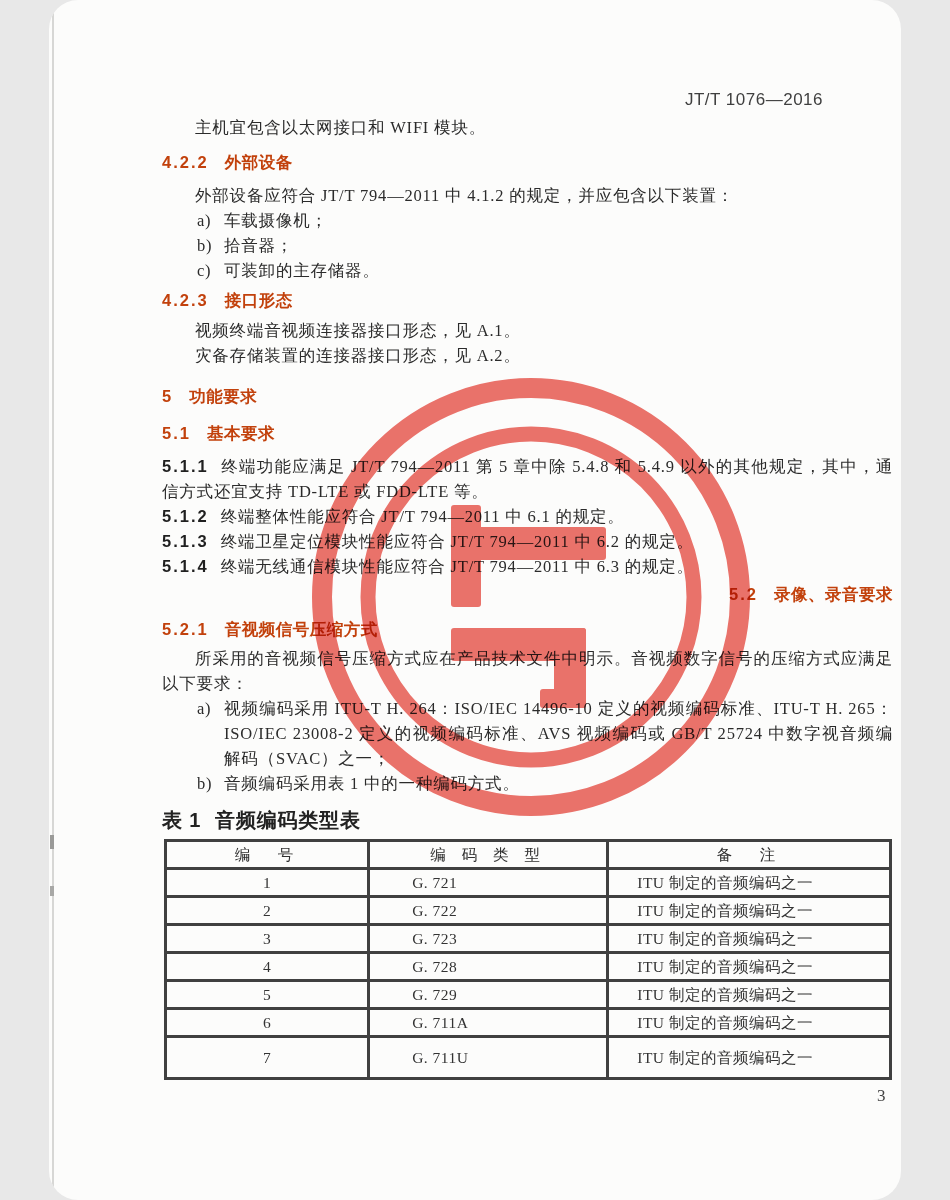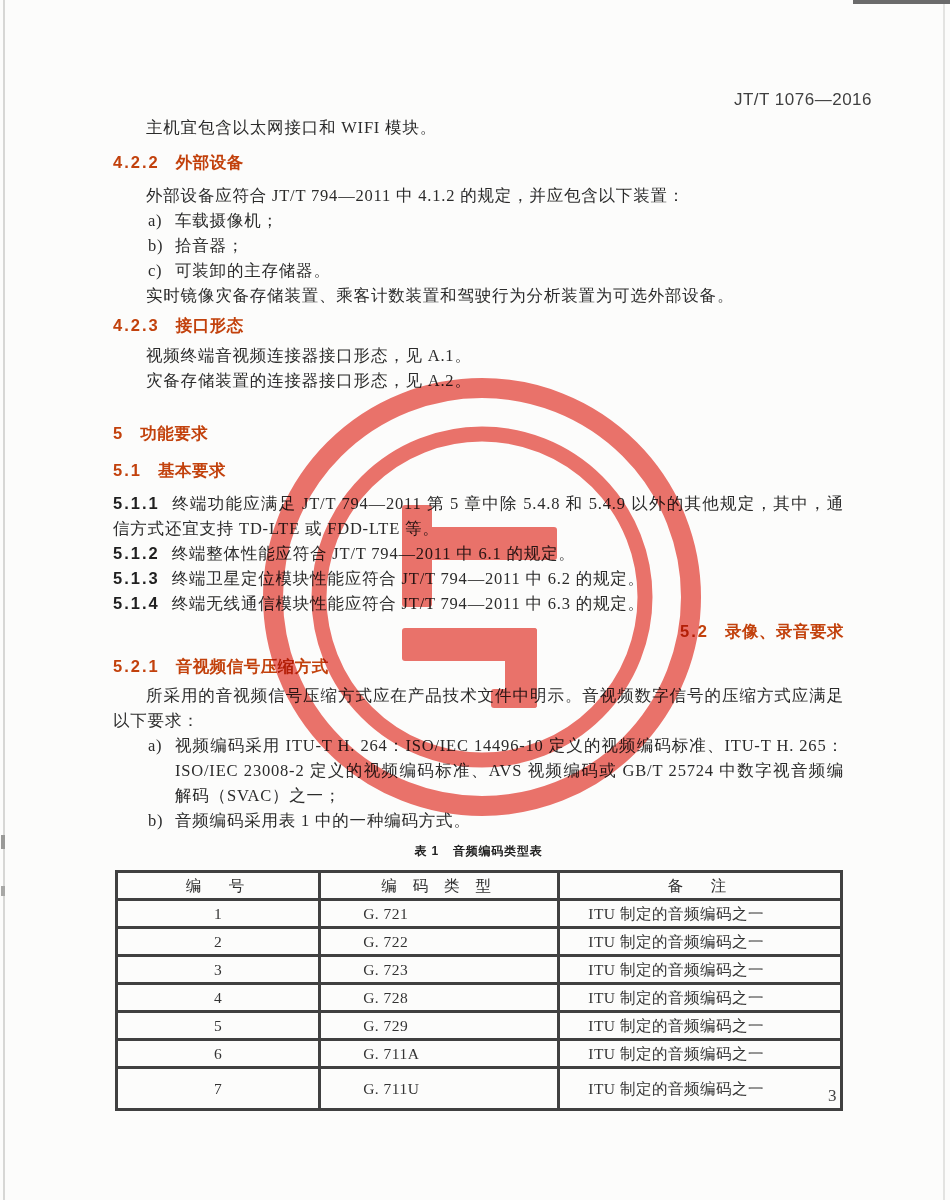--- a/index.html
+++ b/index.html
@@ -1,26 +1,27 @@
 <!DOCTYPE html>
 <html><head>
 <meta charset="utf-8">
 <style>
   * { margin: 0; padding: 0; box-sizing: border-box; }
   html, body { background: #e8e8e8; }
   body { font-family: "Liberation Serif", serif; }
 
   .page {
     position: relative;
-    width: 950px;
+    width: 852px;
     height: 1200px;
     margin: 0 auto;
     background: #fcfcfb;
     overflow: hidden;
     color: #2b2b2b;
+    border-radius: 29px;
   }
 
   
   .scan-line-left {
     position: absolute; left: 3px; top: 0; width: 2px; height: 1200px;
     background: #d7d7d5; z-index: 1;
   }
   .scan-tick-1 { position: absolute; left: 1px; top: 835px; width: 4px; height: 14px; background: #9a9a98; z-index: 1; }
   .scan-tick-2 { position: absolute; left: 1px; top: 886px; width: 4px; height: 10px; background: #a8a8a6; z-index: 1; }
   .scan-line-right {
@@ -68,28 +69,28 @@
     font-weight: bold; color: #1f1f1f; letter-spacing: 2px;
     margin-right: 12px;
   }
 
   .list-item { position: relative; padding-left: 62px; text-align: justify; }
   .list-item .li-label { position: absolute; left: 35px; top: 0; }
 
   .mt3  { margin-top: 3px; text-align: right; }  .mt4  { margin-top: 4px; }
   .mt5  { margin-top: 5px; }  .mt7  { margin-top: 8px; }
   .mt8  { margin-top: 8px; }  .mt10 { margin-top: 10px; }
-  .mt12 { margin-top: 12px; } .mt20 { margin-top: 28px; }
+  .mt12 { margin-top: 12px; } .mt20 { margin-top: 16px; }
 
   
   .table-caption {
-    margin-top: 6px;
-    text-align: center;
-    font-family: "Liberation Sans", sans-serif;
-    font-weight: bold; font-size: 12px; color: #222;
+    margin-top: 12px;
+    text-align: left;
+    font-family: "Liberation Sans", sans-serif;
+    font-weight: bold; font-size: 20px; color: #222;
   }
   .table-caption .cap-label { margin-right: 14px; }
 
   table.audio-table {
     margin-top: 6px; margin-left: 2px;
     width: 728px;
     border-collapse: collapse;
     font-size: 15.5px; color: #333;
   }
   table.audio-table th, table.audio-table td {
@@ -138,21 +139,20 @@
     <p class="body indent mt3">主机宜包含以太网接口和 WIFI 模块。</p>
 
     <h4 class="heading mt10"><span class="h-num">4.2.2</span><span>外部设备</span></h4>
 
     <p class="body indent mt8">外部设备应符合 JT/T 794—2011 中 4.1.2 的规定，并应包含以下装置：</p>
 
     <div class="list-item"><span class="li-label">a)</span><span>车载摄像机；</span></div>
     <div class="list-item"><span class="li-label">b)</span><span>拾音器；</span></div>
     <div class="list-item"><span class="li-label">c)</span><span>可装卸的主存储器。</span></div>
 
-    <p class="body indent">实时镜像灾备存储装置、乘客计数装置和驾驶行为分析装置为可选外部设备。</p>
 
     <h4 class="heading mt5"><span class="h-num">4.2.3</span><span>接口形态</span></h4>
 
     <p class="body indent mt5">视频终端音视频连接器接口形态，见 A.1。</p>
     <p class="body indent">灾备存储装置的连接器接口形态，见 A.2。</p>
 
     <h4 class="heading mt20"><span class="h-num">5</span><span>功能要求</span></h4>
 
     <h4 class="heading mt12"><span class="h-num">5.1</span><span>基本要求</span></h4>
 

